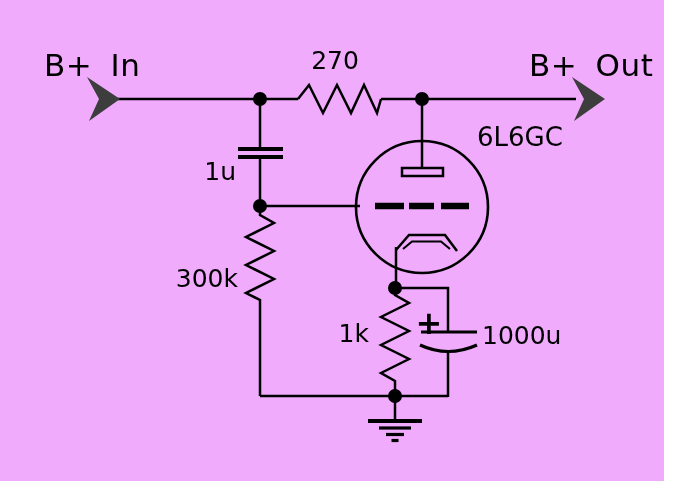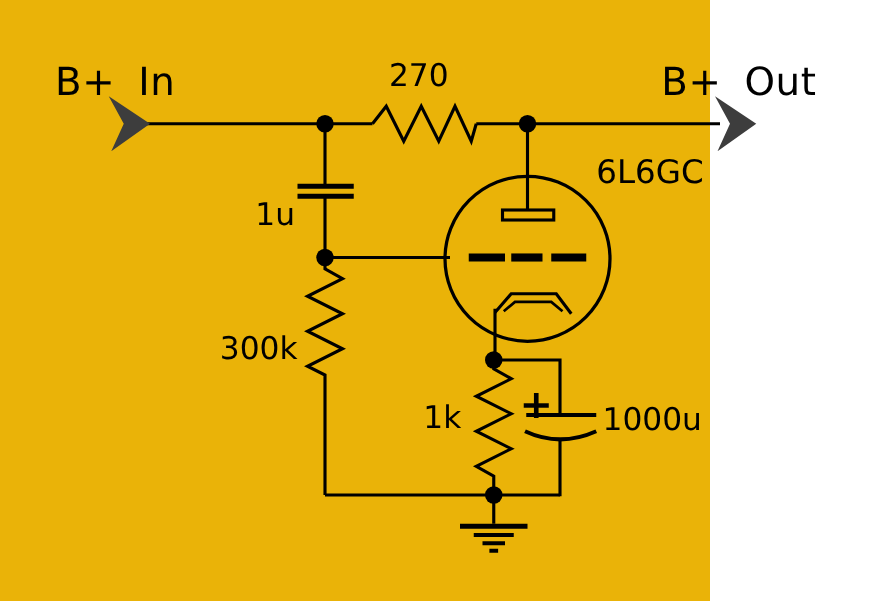--- a/index.html
+++ b/index.html
@@ -5,23 +5,23 @@
   html, body {
     margin: 0;
     padding: 0;
     background: #ffffff;
     width: 700px;
     height: 481px;
     overflow: hidden;
   }
   .canvas {
     position: relative;
-    width: 568px;
+    width: 664px;
     height: 481px;
-    background: #eab308;
+    background: #f0abfc;
   }
   svg text {
     font-family: "DejaVu Sans", "Liberation Sans", sans-serif;
     fill: #000000;
   }
   .lbl-terminal { font-size: 31px; word-spacing: 8px; letter-spacing: 0.5px; }
   .lbl-comp     { font-size: 25px; }
   .lbl-tube     { font-size: 26px; }
   .lbl-plus     { font-size: 32px; font-weight: bold; }
   .w   { stroke: #000000; stroke-width: 2.5; fill: none; }

